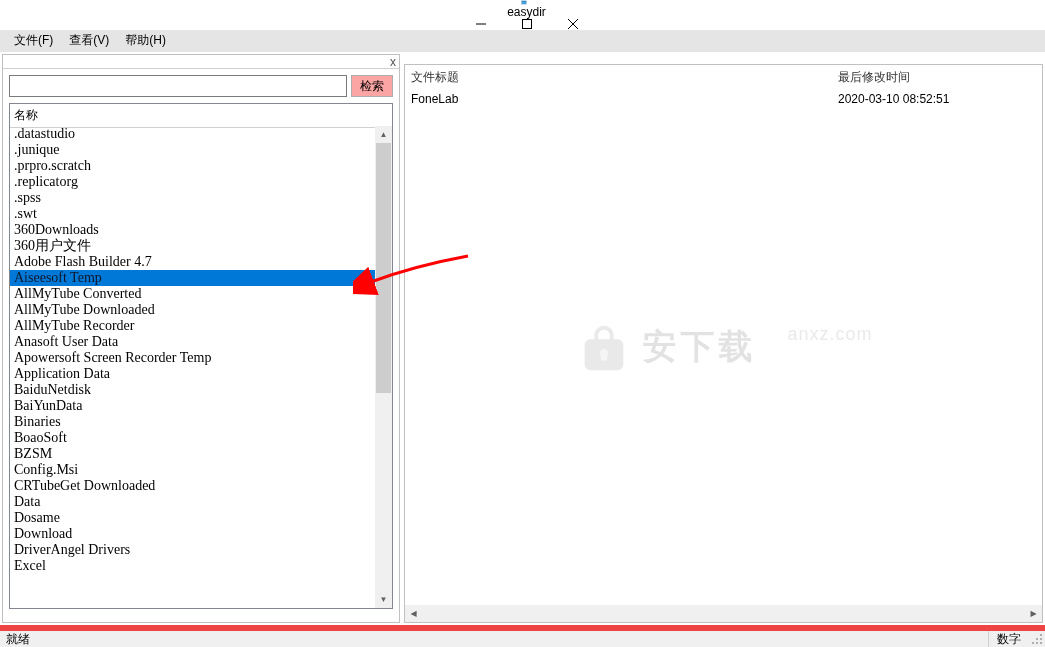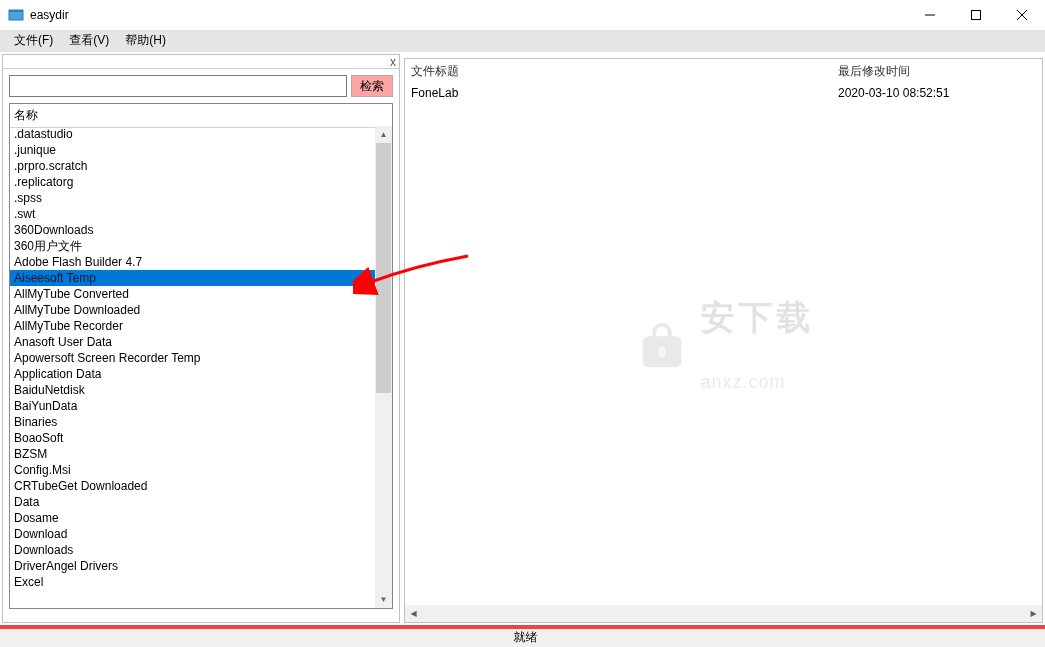--- a/index.html
+++ b/index.html
@@ -1,19 +1,19 @@
 <!DOCTYPE html>
 <html><head>
 <meta charset="utf-8">
 <style>
 * { box-sizing: border-box; margin: 0; padding: 0; }
 body { font-family: "Microsoft YaHei", "SimSun", Tahoma, sans-serif; font-size: 12px; background: #fff; overflow: hidden; width: 1045px; height: 647px; position: relative; }
 
 
-.titlebar { height: 30px; background: #fff; display: flex; align-items: center; padding-left: 8px; border-bottom: 1px solid #fff; }
+.titlebar { height: 30px; background: #fff; display: flex; align-items: center; padding-left: 8px; border-bottom: 1px solid #fff; flex-direction: column; }
 .titlebar .app-icon { width: 16px; height: 16px; margin-right: 6px; }
 .titlebar .title { flex: 1; font-size: 12px; color: #000; }
 .win-btns { display: flex; height: 100%; }
 .win-btn { width: 46px; height: 100%; display: flex; align-items: center; justify-content: center; cursor: pointer; }
 .win-btn svg { stroke: #000; stroke-width: 1; fill: none; }
 
 
 .menubar { height: 22px; background: #e5e5e5; display: flex; align-items: center; padding-left: 6px; border-bottom: 1px solid #e5e5e5; }
 .menu-item { padding: 2px 8px; cursor: pointer; font-size: 12px; }
 
@@ -24,52 +24,52 @@
 .left-panel .close-strip { height: 14px; display: flex; justify-content: flex-end; border-bottom: 1px solid #d0d0d0; padding-right: 3px; align-items: center; }
 .left-panel .close-x { font-family: Arial; font-size: 12px; color: #555; cursor: pointer; }
 
 .search-row { display: flex; padding: 6px 6px 4px 6px; gap: 4px; }
 .search-input { flex: 1; height: 22px; border: 1px solid #7a7a7a; padding: 0 4px; font-size: 12px; }
 .search-btn { width: 42px; height: 22px; border: 1px solid #adadad; background: #fca5a5; font-size: 12px; cursor: pointer; }
 
 .list-wrap { flex: 1; margin: 2px 6px 13px 6px; border: 1px solid #828790; position: relative; overflow: hidden; }
 .list-header { background: #fff; border-bottom: 1px solid #d0d0d0; padding: 3px 4px; font-size: 12px; }
 .list-body { position: absolute; top: 22px; bottom: 0; left: 0; right: 17px; overflow: hidden; }
-.list-row { height: 16px; line-height: 16px; padding: 0 4px; font-family: Liberation Sans, sans-serif; font-size: 12px; white-space: nowrap; cursor: pointer; }
+.list-row { height: 16px; line-height: 16px; padding: 0 4px; font-family: Liberation Serif, serif; font-size: 14px; white-space: nowrap; cursor: pointer; }
 .list-row.selected { background: #0078d7; color: #0f172a; }
 .list-scrollbar { position: absolute; right: 0; top: 22px; bottom: 0; width: 17px; background: #f0f0f0; }
 .list-scrollbar .thumb { position: absolute; left: 1px; right: 1px; top: 0; height: 250px; background: #cdcdcd; }
 .list-scrollbar .arrow { position: absolute; left: 0; right: 0; height: 17px; display: flex; align-items: center; justify-content: center; color: #606060; font-size: 8px; }
 .list-scrollbar .arrow.up { top: 0; }
 .list-scrollbar .arrow.down { bottom: 0; }
 
-.right-panel { flex: 1; margin: 6px 2px 2px 4px; border: 1px solid #c0c0c0; display: flex; flex-direction: column; position: relative; }
+.right-panel { flex: 1; margin: 12px 2px 2px 4px; border: 1px solid #c0c0c0; display: flex; flex-direction: column; position: relative; }
 .right-header { display: flex; height: 24px; align-items: center; font-size: 12px; color: #333; }
 .right-header .col1 { flex: 1; padding-left: 6px; }
 .right-header .col2 { width: 210px; padding-left: 6px; }
 .right-body { flex: 1; position: relative; overflow: hidden; }
 .right-row { display: flex; height: 20px; align-items: center; font-size: 12px; gap: 14px; }
 .right-row .col1 { flex: 1; padding-left: 6px; }
 .right-row .col2 { width: 210px; padding-left: 6px; }
 .right-hscroll { height: 17px; background: #f0f0f0; display: flex; }
 .right-hscroll .arrow { width: 17px; display: flex; align-items: center; justify-content: center; color: #606060; font-size: 8px; }
 .right-hscroll .track { flex: 1; }
 
 
 .watermark { position: absolute; left: 50%; top: 50%; transform: translate(-50%, -50%); opacity: 0.18; display: flex; align-items: center; gap: 10px; pointer-events: none; }
 .watermark .bag { width: 58px; height: 58px; }
-.watermark .txt { display: flex; flex-direction: column; gap: 31px; }
+.watermark .txt { display: flex; flex-direction: row; gap: 31px; }
 .watermark .cn { font-size: 34px; font-weight: bold; color: #666; letter-spacing: 4px; }
 .watermark .en { font-size: 18px; color: #888; letter-spacing: 1px; }
 
 
 .red-arrow { position: absolute; left: 353px; top: 251px; pointer-events: none; z-index: 100; }
 
 
-.statusbar { height: 22px; background: #f0f0f0; border-top: 4px solid #ef4444; display: flex; align-items: center; font-size: 12px; flex-direction: column; }
+.statusbar { height: 22px; background: #f0f0f0; border-top: 6px solid #ef4444; display: flex; align-items: center; font-size: 12px; }
 .statusbar .left { padding-left: 6px; flex: 1; }
 .statusbar .sep { width: 1px; height: 16px; background: #d0d0d0; margin: 0 8px; }
 .statusbar .right { padding-right: 6px; }
 .statusbar .grip { width: 18px; height: 100%; display: flex; align-items: flex-end; justify-content: flex-end; padding: 2px; }
 </style>
 </head>
 <body>
 
 <div class="titlebar">
   <svg class="app-icon" viewBox="0 0 16 16">
@@ -134,21 +134,20 @@
           <div class="list-row">BaiduNetdisk</div>
           <div class="list-row">BaiYunData</div>
           <div class="list-row">Binaries</div>
           <div class="list-row">BoaoSoft</div>
           <div class="list-row">BZSM</div>
           <div class="list-row">Config.Msi</div>
           <div class="list-row">CRTubeGet Downloaded</div>
           <div class="list-row">Data</div>
           <div class="list-row">Dosame</div>
           <div class="list-row">Download</div>
-          <div class="list-row">Downloads</div>
           <div class="list-row">DriverAngel Drivers</div>
           <div class="list-row">Excel</div>
         </div>
       <div class="list-scrollbar">
         <div class="arrow up">▲</div>
         <div class="thumb" style="top:17px"></div>
         <div class="arrow down">▼</div>
       </div>
     </div>
   </div>

